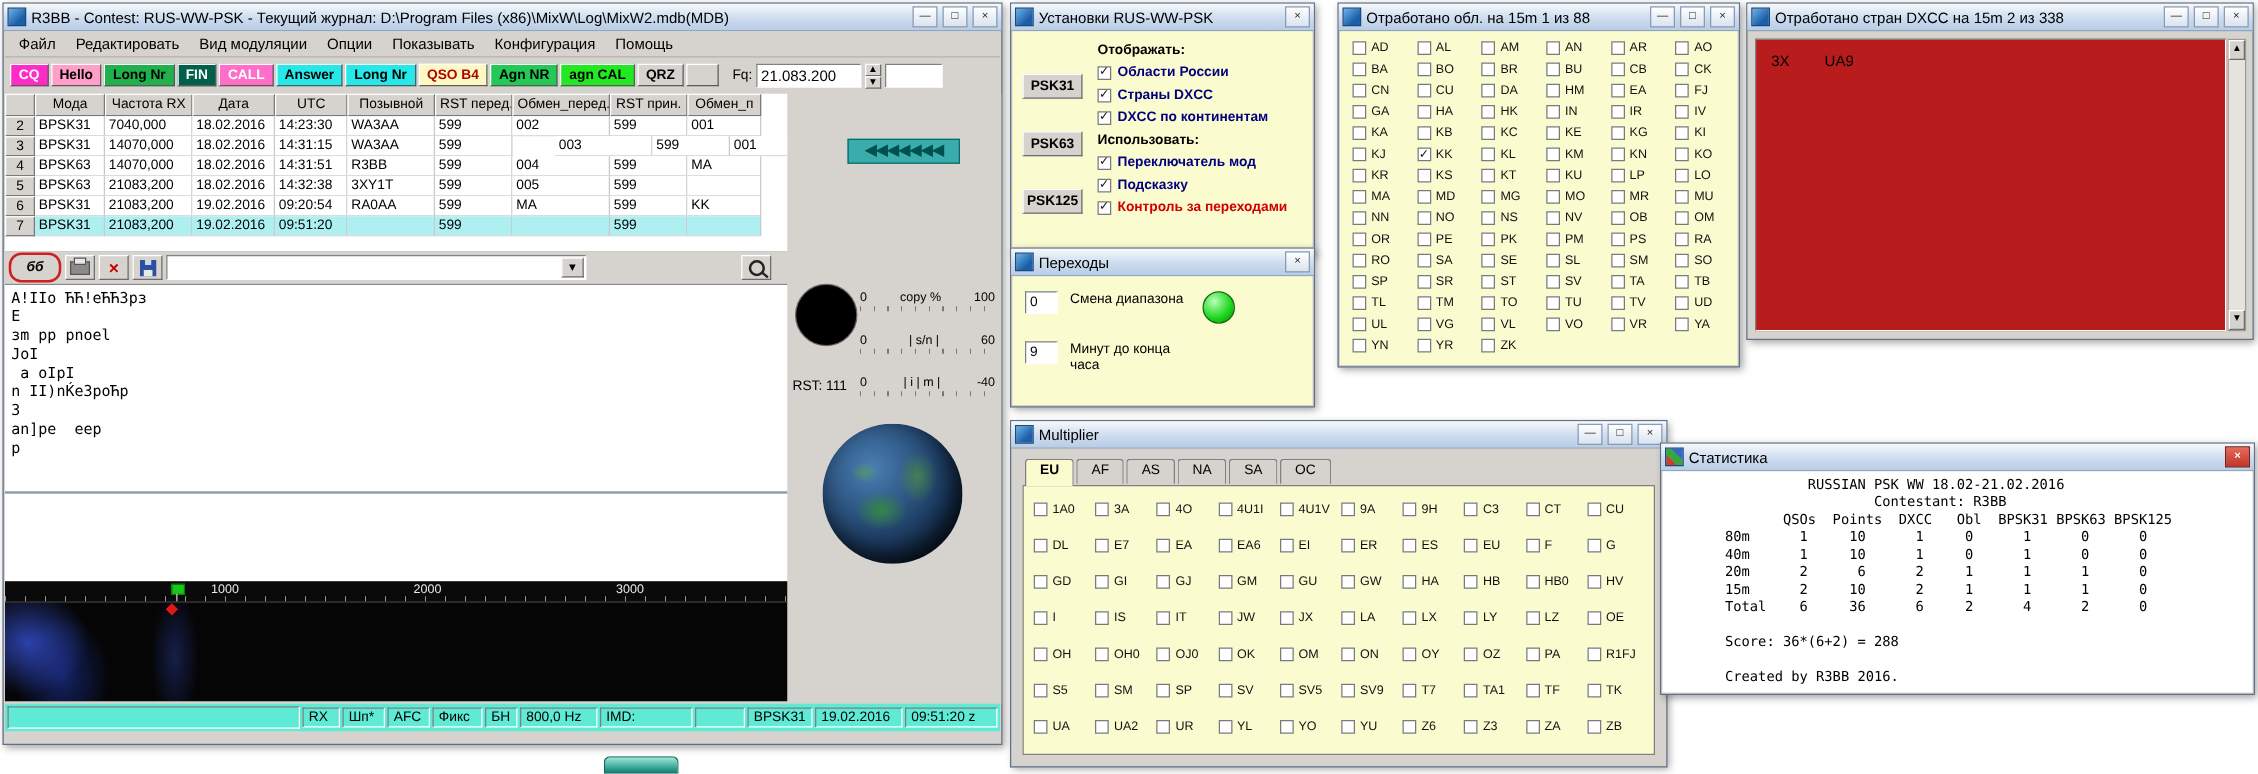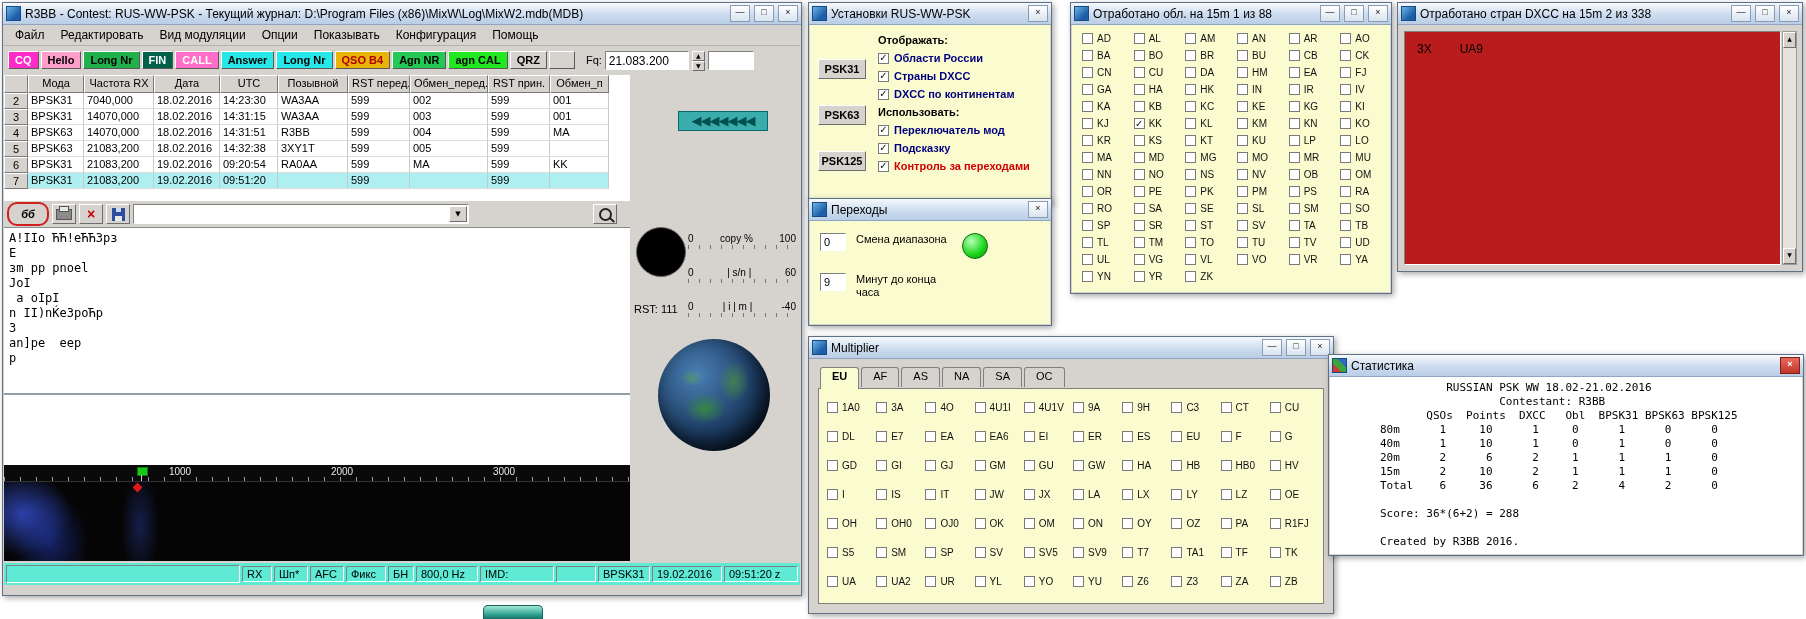--- a/index.html
+++ b/index.html
@@ -175,21 +175,21 @@
       </div>
     <div class="toolbar">
       <div class="macro-bar">
           <div class="macro-btn" style="background: rgb(255, 43, 200); color: rgb(255, 255, 255);">CQ</div>
           <div class="macro-btn" style="background: rgb(255, 158, 200); color: rgb(0, 0, 0);">Hello</div>
           <div class="macro-btn" style="background: rgb(33, 177, 76); color: rgb(0, 0, 0);">Long Nr</div>
           <div class="macro-btn" style="background: rgb(0, 96, 74); color: rgb(255, 255, 255);">FIN</div>
           <div class="macro-btn" style="background: rgb(255, 110, 200); color: rgb(255, 255, 255);">CALL</div>
           <div class="macro-btn" style="background: rgb(39, 232, 232); color: rgb(0, 0, 0);">Answer</div>
           <div class="macro-btn" style="background: rgb(39, 232, 232); color: rgb(0, 0, 0);">Long Nr</div>
-          <div class="macro-btn" style="background: #eab308; color: rgb(176, 0, 0);">QSO B4</div>
+          <div class="macro-btn" style="background: #fef9c3; color: rgb(176, 0, 0);">QSO B4</div>
           <div class="macro-btn" style="background: rgb(35, 200, 85); color: rgb(0, 0, 0);">Agn NR</div>
           <div class="macro-btn" style="background: rgb(33, 232, 33); color: rgb(0, 0, 0);">agn CAL</div>
           <div class="macro-btn" style="background: rgb(214, 211, 206); color: rgb(0, 0, 0);">QRZ</div>
           <div class="macro-btn" style="background: rgb(214, 211, 206); color: rgb(0, 0, 0);"></div>
         </div>
       <span class="fq-label">Fq:</span>
       <span class="fq-box sunken">21.083.200</span>
       <span class="spinner">
           <i>▲</i>
           <i>▼</i>
@@ -224,21 +224,21 @@
             <div class="log-cell" style="width: 59px;">001</div>
           </div>
           <div class="log-row">
             <div class="log-cell log-head" style="width: 24px;">3</div>
             <div class="log-cell" style="width: 56px;">BPSK31</div>
             <div class="log-cell" style="width: 70px;">14070,000</div>
             <div class="log-cell" style="width: 66px;">18.02.2016</div>
             <div class="log-cell" style="width: 58px;">14:31:15</div>
             <div class="log-cell" style="width: 70px;">WA3AA</div>
             <div class="log-cell" style="width: 62px;">599</div>
-            <div class="log-cell" style="width: 78px;">003</div>
+            <div class="log-cell" style="width: 78px; margin-left: 34px;">003</div>
             <div class="log-cell" style="width: 62px;">599</div>
             <div class="log-cell" style="width: 59px;">001</div>
           </div>
           <div class="log-row">
             <div class="log-cell log-head" style="width: 24px;">4</div>
             <div class="log-cell" style="width: 56px;">BPSK63</div>
             <div class="log-cell" style="width: 70px;">14070,000</div>
             <div class="log-cell" style="width: 66px;">18.02.2016</div>
             <div class="log-cell" style="width: 58px;">14:31:51</div>
             <div class="log-cell" style="width: 70px;">R3BB</div>

